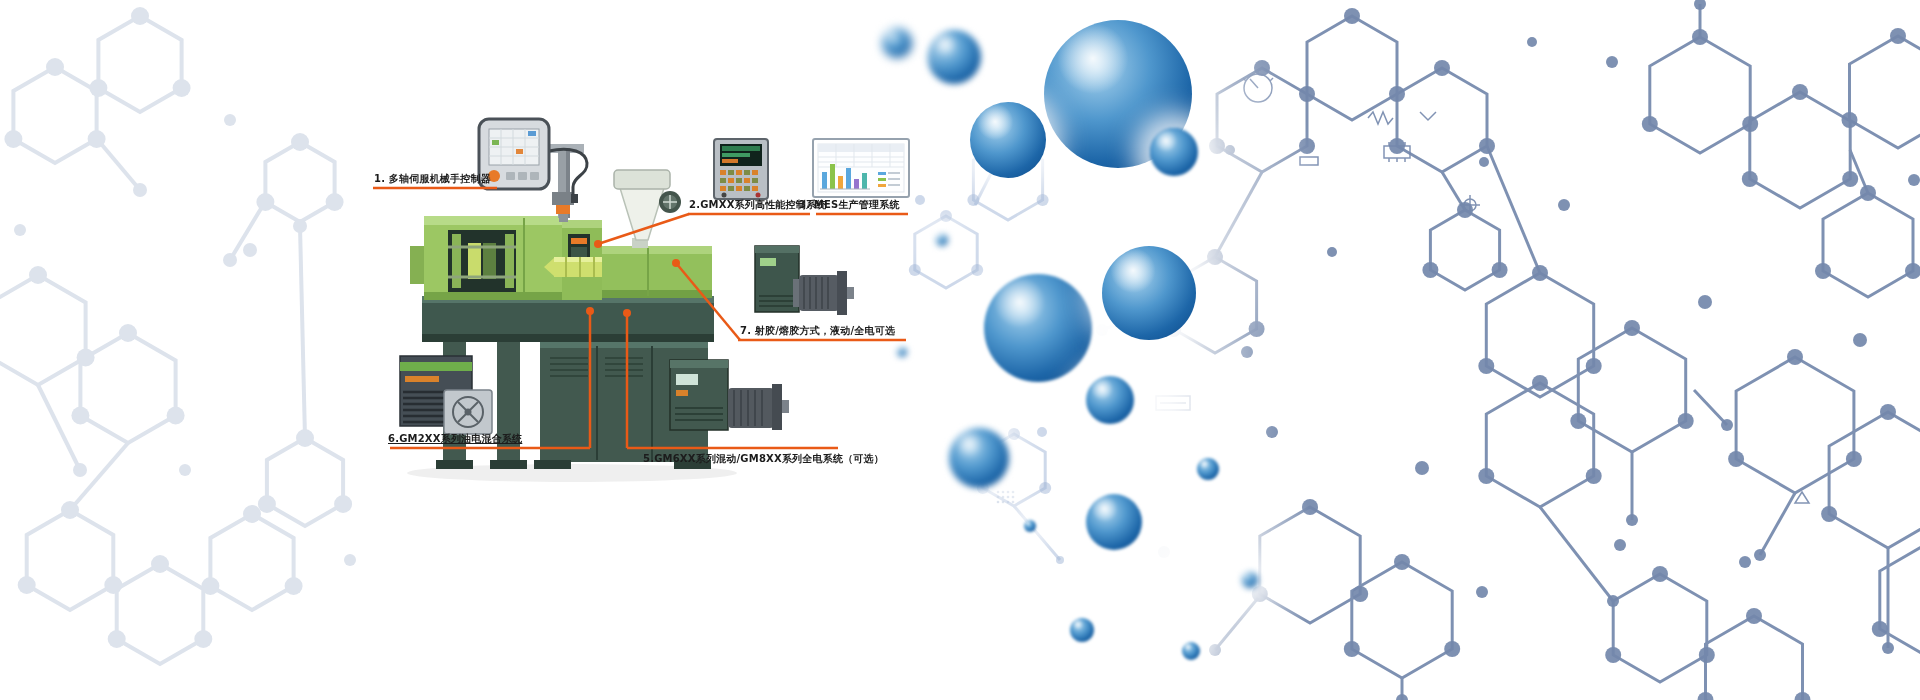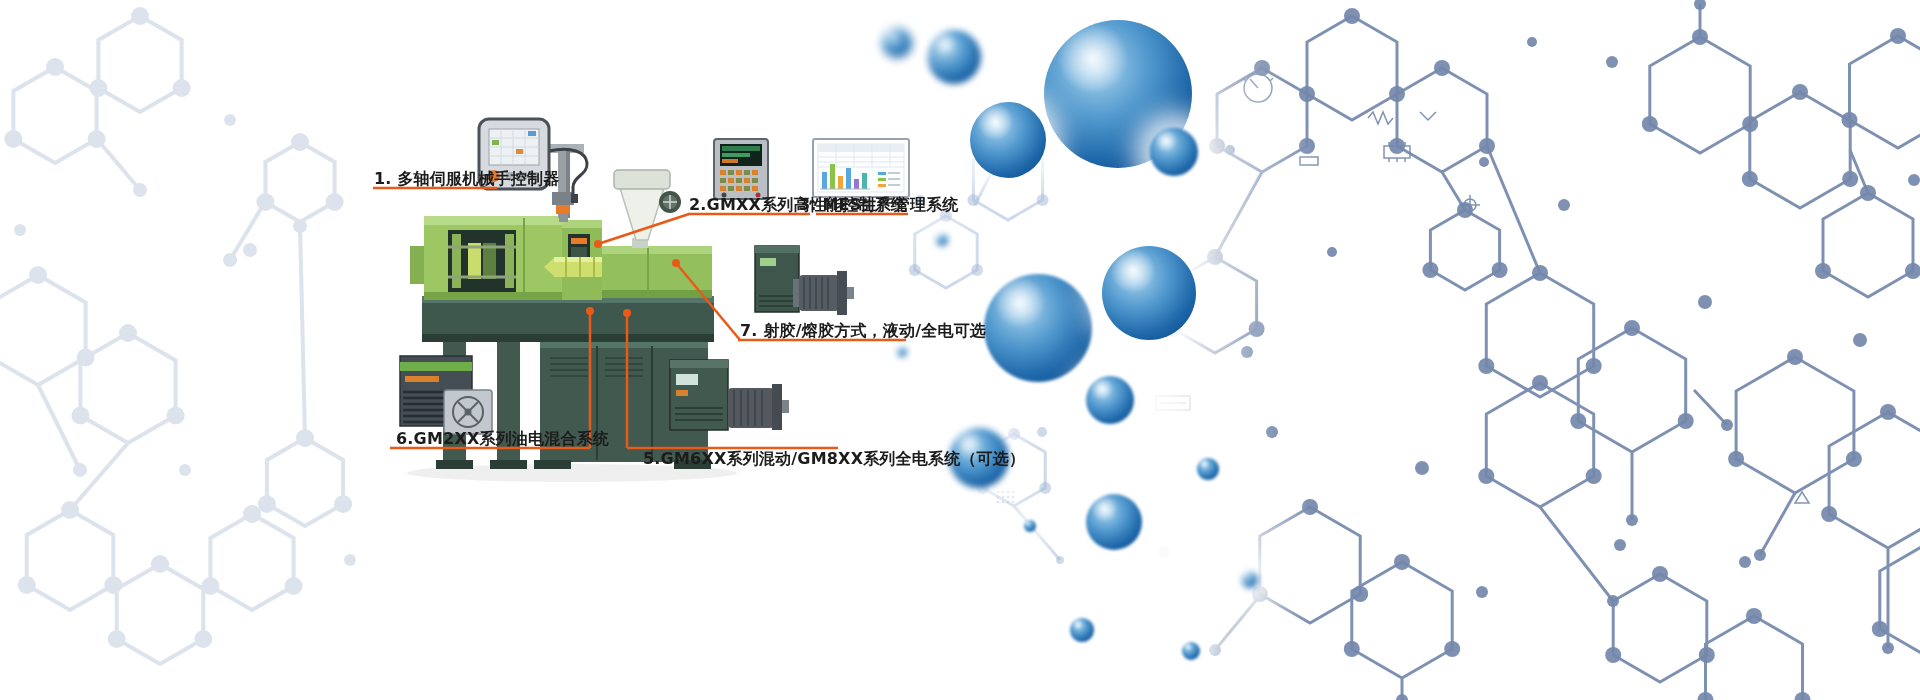--- a/index.html
+++ b/index.html
@@ -14,21 +14,21 @@
   #overlay-mol { z-index:3; }
   .sphere { position:absolute; z-index:4; border-radius:50%;
     background:
       radial-gradient(circle at 33% 26%, rgba(255,255,255,.9) 0%, rgba(255,255,255,0) 24%),
       radial-gradient(circle at 36% 32%, #aad4ee 0%, #4f97cd 38%, #1d66a8 68%, #0a4583 100%);
     box-shadow:0 0 26px 16px rgba(255,255,255,.8); }
   .sphere.blur1 { filter:blur(1.5px); }
   .sphere.blur2 { filter:blur(3px); }
   .sphere.blur3 { filter:blur(5px); }
   #machine-layer { z-index:5; }
-  .callout { position:absolute; z-index:6; font-size:16px; font-weight:700;
+  .callout { position:absolute; z-index:6; font-size:10px; font-weight:700;
     color:#1c1c1c; white-space:nowrap; line-height:13px; letter-spacing:.2px; }
 </style>
 </head>
 <body>
 
 <div class="stage">
 
   <svg id="bg-left" class="layer" width="1920" height="700" viewBox="0 0 1920 700">
       <g stroke="#dde3ec" stroke-width="4" fill="none" opacity="1">
         <polygon points="55.0,67.0 96.6,91.0 96.6,139.0 55.0,163.0 13.4,139.0 13.4,91.0"></polygon>
@@ -538,15 +538,15 @@
       <circle cx="627" cy="313" r="4"></circle>
       <circle cx="590" cy="311" r="4"></circle>
     </g>
   </svg>
 
   <div class="callout" style="left:374px; top:172px;">1. 多轴伺服机械手控制器</div>
   <div class="callout" style="left:689px; top:198px;">2.GMXX系列高性能控制系统</div>
   <div class="callout" style="left:799px; top:198px;">3. MES生产管理系统</div>
   <div class="callout" style="left:740px; top:324px;">7. 射胶/熔胶方式，液动/全电可选</div>
   <div class="callout" style="left:643px; top:452px;">5.GM6XX系列混动/GM8XX系列全电系统（可选）</div>
-  <div class="callout" style="left:396px; top:432px;">6.GM2XX系列油电混合系统</div>
+  <div class="callout" style="left:388px; top:432px;text-decoration:underline;">6.GM2XX系列油电混合系统</div>
 
 </div>
 
 </body></html>

